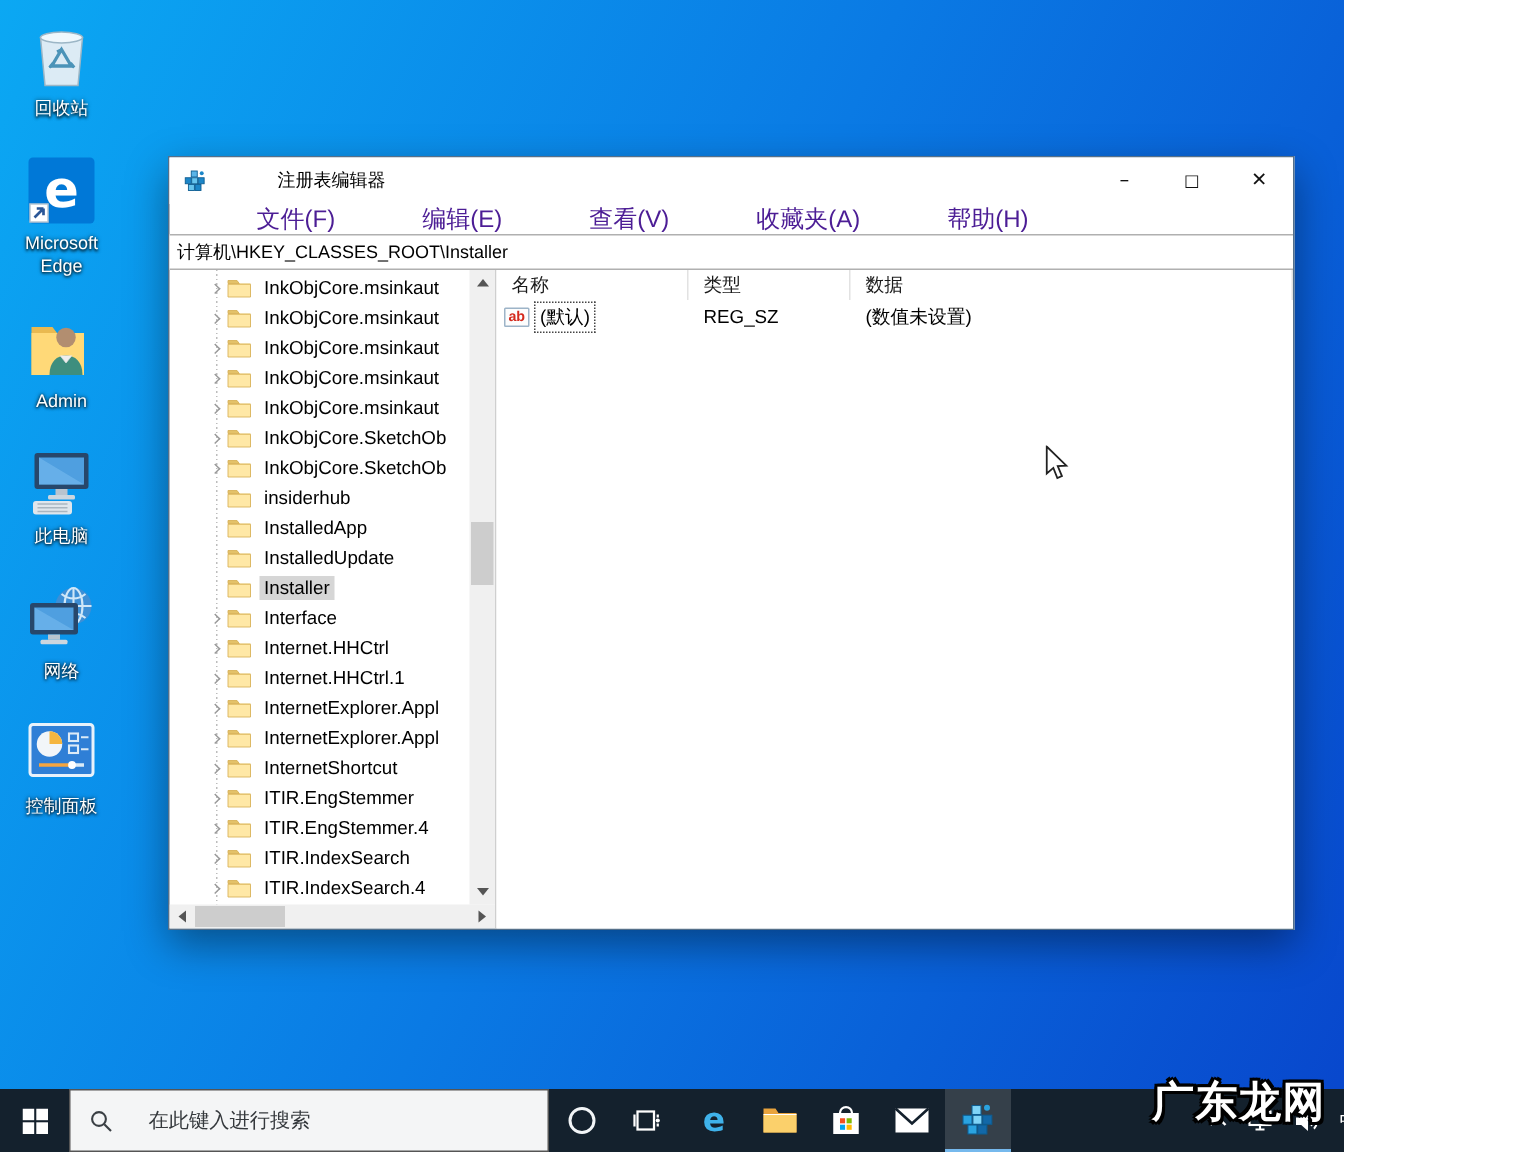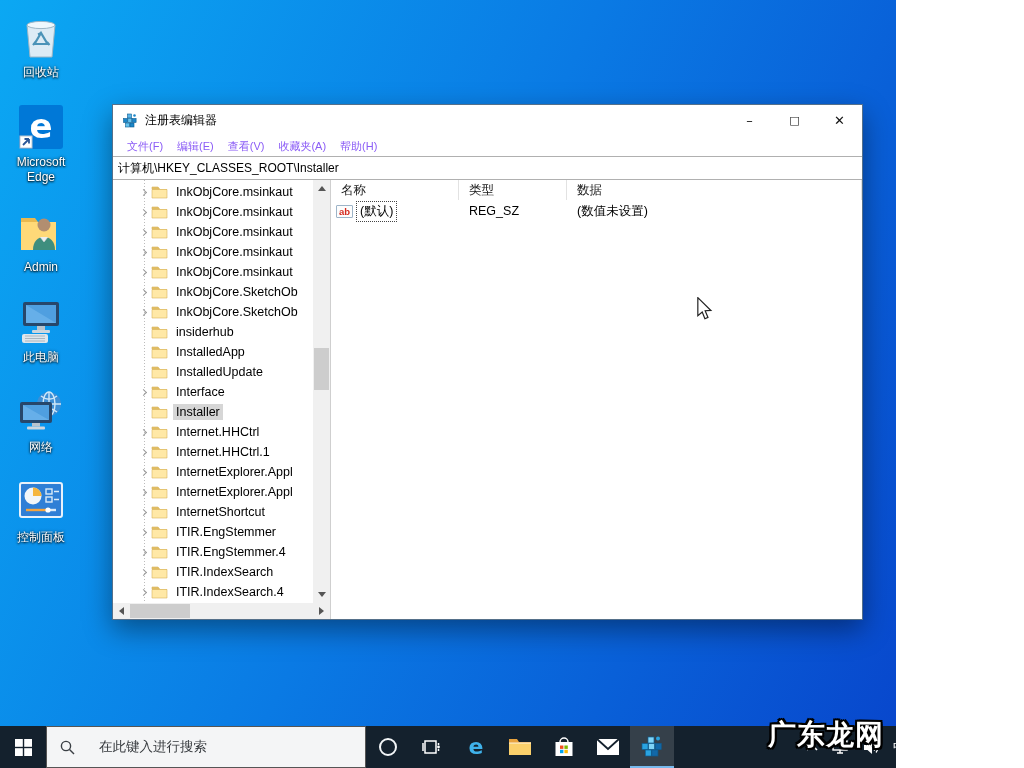--- a/index.html
+++ b/index.html
@@ -17,29 +17,29 @@
   .dicon { display:flex; flex-direction:column; align-items:center; gap:3px;
     padding:4px 0; margin-bottom:14px; cursor:default; }
   .dicon .glyph { width:50px; height:50px; display:flex; align-items:center; justify-content:center; }
   .dicon .dlabel { font-size:12px; color:#fff; text-align:center; line-height:1.25;
     text-shadow:0 1px 2px rgba(0,0,0,.95), 0 0 3px rgba(0,0,0,.7); max-width:76px; }
 
   
   #regedit-window { position:absolute; left:112px; top:104px; width:751px; height:516px;
     background:#fff; border:1px solid #55708a; box-shadow:0 10px 26px rgba(0,0,0,.4);
     display:flex; flex-direction:column; }
-  .titlebar { height:31px; display:flex; align-items:center; padding-left:9px; background:#fff; flex:0 0 31px; }
+  .titlebar { height:31px; display:flex; align-items:center; padding-left:9px; background:#fff; flex:0 0 31px;gap:40px; }
   .titlebar .app-icon { width:16px; height:16px; margin-right:7px; flex:0 0 16px; }
   .titlebar .title-text { font-size:12px; color:#000; }
   .win-controls { margin-left:auto; display:flex; height:100%; }
   .win-btn { width:45px; height:100%; display:flex; align-items:center; justify-content:center;
     font-size:13px; color:#111; font-family:"DejaVu Sans",sans-serif; }
 
   .menubar { height:20px; display:flex; align-items:center; padding-left:7px; flex:0 0 20px; }
-  .menu-item { font-size:11px; color:#8b5cf6; padding:2px 7px; }
+  .menu-item { font-size:16px; color:#4c1d95; padding:2px 7px;margin-left:44px; }
 
   .addressbar { height:24px; flex:0 0 24px; border:1px solid #b0b0b0; border-left:none; border-right:none;
     display:flex; align-items:center; padding:0 5px; font-size:12px; color:#000; background:#fff; }
 
   .win-body { flex:1; display:flex; min-height:0; }
 
   
   .tree-pane { width:218px; flex:0 0 218px; position:relative; border-right:1px solid #cfcfcf; overflow:hidden; }
   .tree-scroll { position:absolute; left:0; top:0; right:17px; bottom:16px; overflow:hidden; padding-top:2px; }
   .tree-guide { position:absolute; left:31px; top:0; bottom:16px; width:1px;
@@ -332,39 +332,39 @@
             </div>
             <div class="tree-row">
               <span class="tree-chevron"></span>
               <svg class="tree-folder" viewBox="0 0 17 14">
                 <path d="M1 2 h6 l1.5 2 H16 v9 H1 Z" fill="#eccf7e"></path>
                 <path d="M1 4.5 h15 V13 H1 Z" fill="#ffe8a6" stroke="#d9b35c" stroke-width=".6"></path>
                 <path d="M1 2 h6 l1.5 2 H1 Z" fill="#e3c169" stroke="#d9b35c" stroke-width=".6"></path>
               </svg>
               <span class="tree-label">InstalledUpdate</span>
             </div>
-            <div class="tree-row">
-              <span class="tree-chevron">
-                <i></i>
-              </span>
-              <svg class="tree-folder" viewBox="0 0 17 14">
-                <path d="M1 2 h6 l1.5 2 H16 v9 H1 Z" fill="#eccf7e"></path>
-                <path d="M1 4.5 h15 V13 H1 Z" fill="#ffe8a6" stroke="#d9b35c" stroke-width=".6"></path>
-                <path d="M1 2 h6 l1.5 2 H1 Z" fill="#e3c169" stroke="#d9b35c" stroke-width=".6"></path>
-              </svg>
-              <span class="tree-label">Interface</span>
-            </div>
             <div class="tree-row selected">
               <span class="tree-chevron"></span>
               <svg class="tree-folder" viewBox="0 0 17 14">
                 <path d="M1 2 h6 l1.5 2 H16 v9 H1 Z" fill="#eccf7e"></path>
                 <path d="M1 4.5 h15 V13 H1 Z" fill="#ffe8a6" stroke="#d9b35c" stroke-width=".6"></path>
                 <path d="M1 2 h6 l1.5 2 H1 Z" fill="#e3c169" stroke="#d9b35c" stroke-width=".6"></path>
               </svg>
               <span class="tree-label">Installer</span>
+            </div>
+            <div class="tree-row">
+              <span class="tree-chevron">
+                <i></i>
+              </span>
+              <svg class="tree-folder" viewBox="0 0 17 14">
+                <path d="M1 2 h6 l1.5 2 H16 v9 H1 Z" fill="#eccf7e"></path>
+                <path d="M1 4.5 h15 V13 H1 Z" fill="#ffe8a6" stroke="#d9b35c" stroke-width=".6"></path>
+                <path d="M1 2 h6 l1.5 2 H1 Z" fill="#e3c169" stroke="#d9b35c" stroke-width=".6"></path>
+              </svg>
+              <span class="tree-label">Interface</span>
             </div>
             <div class="tree-row">
               <span class="tree-chevron">
                 <i></i>
               </span>
               <svg class="tree-folder" viewBox="0 0 17 14">
                 <path d="M1 2 h6 l1.5 2 H16 v9 H1 Z" fill="#eccf7e"></path>
                 <path d="M1 4.5 h15 V13 H1 Z" fill="#ffe8a6" stroke="#d9b35c" stroke-width=".6"></path>
                 <path d="M1 2 h6 l1.5 2 H1 Z" fill="#e3c169" stroke="#d9b35c" stroke-width=".6"></path>
               </svg>

